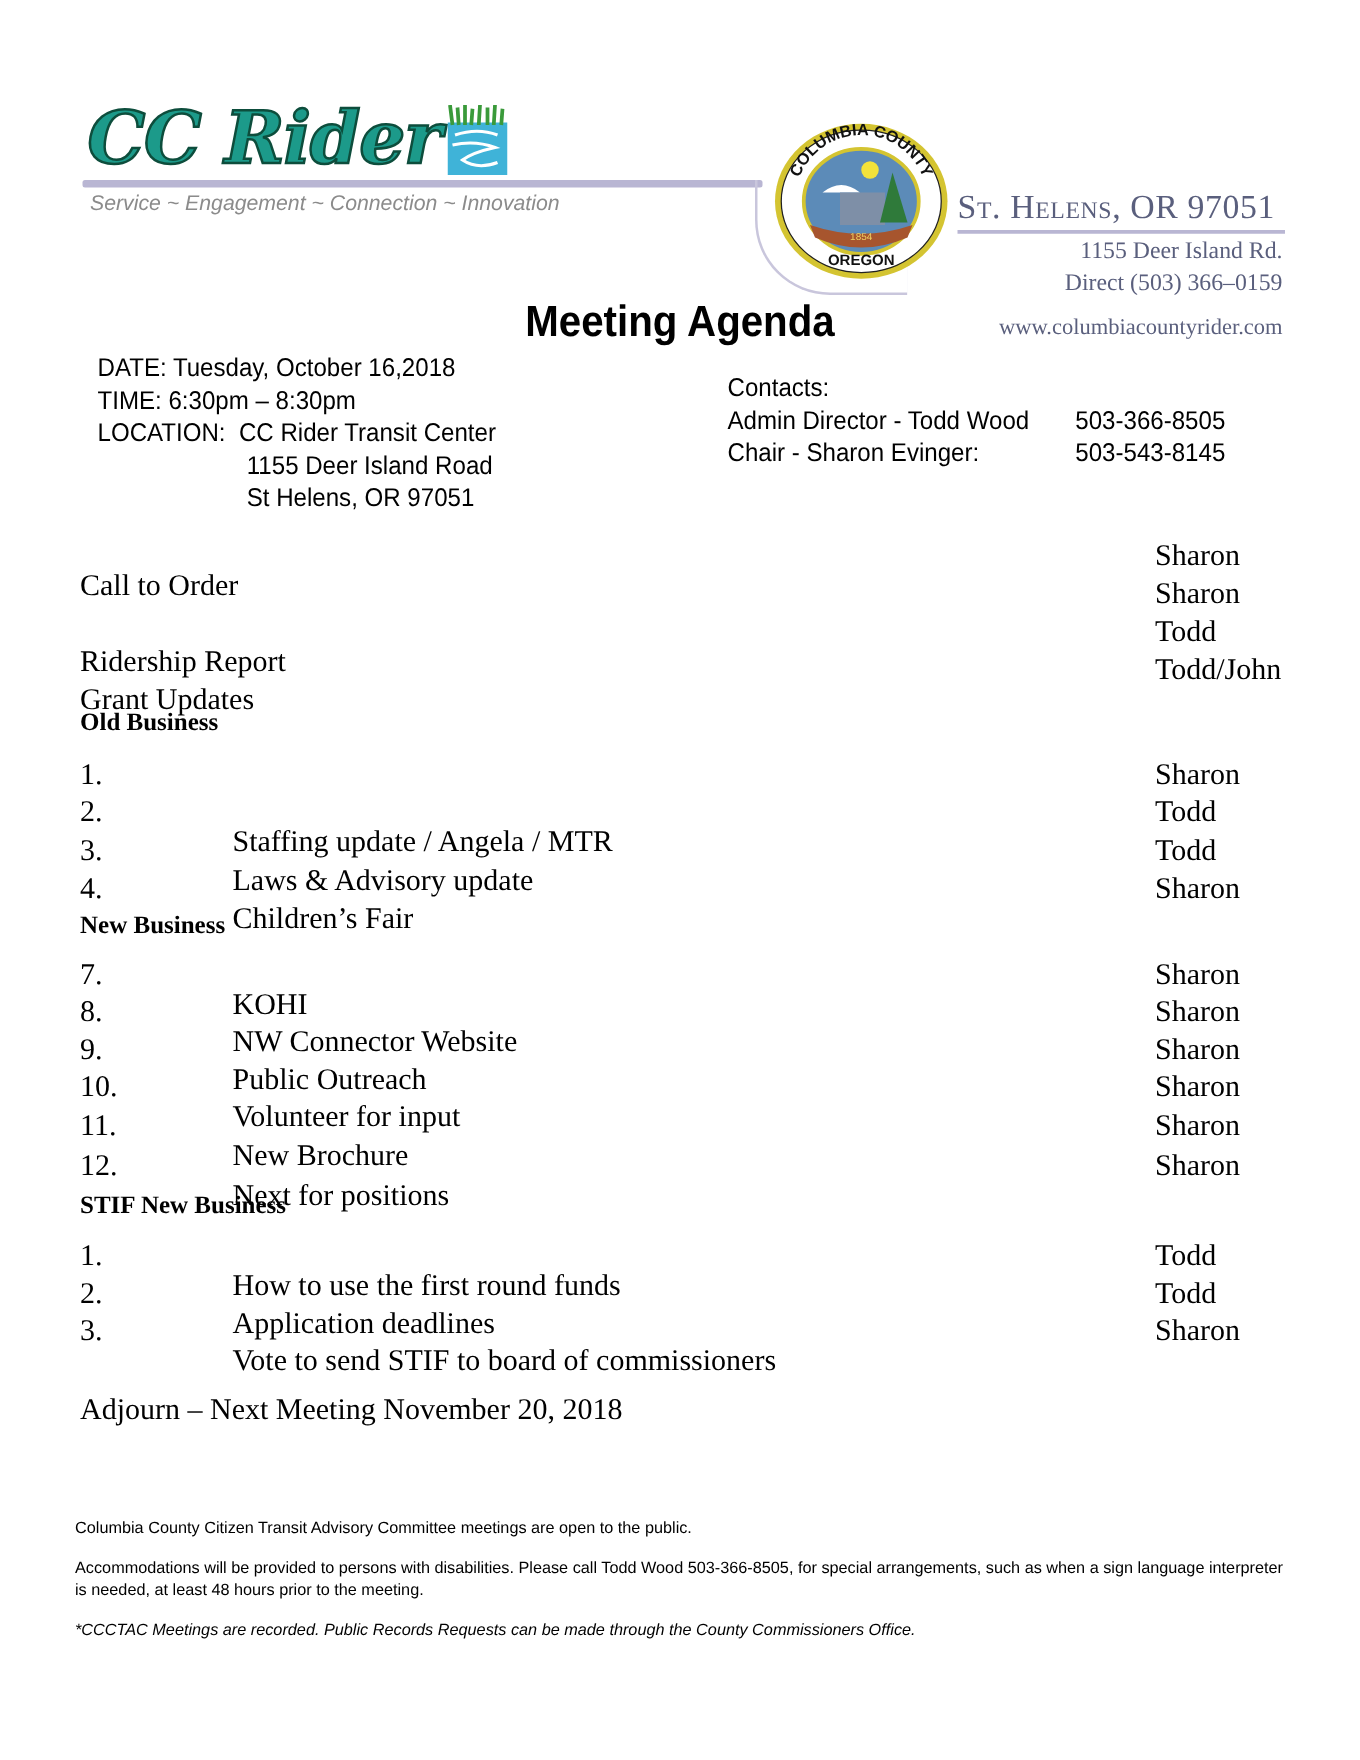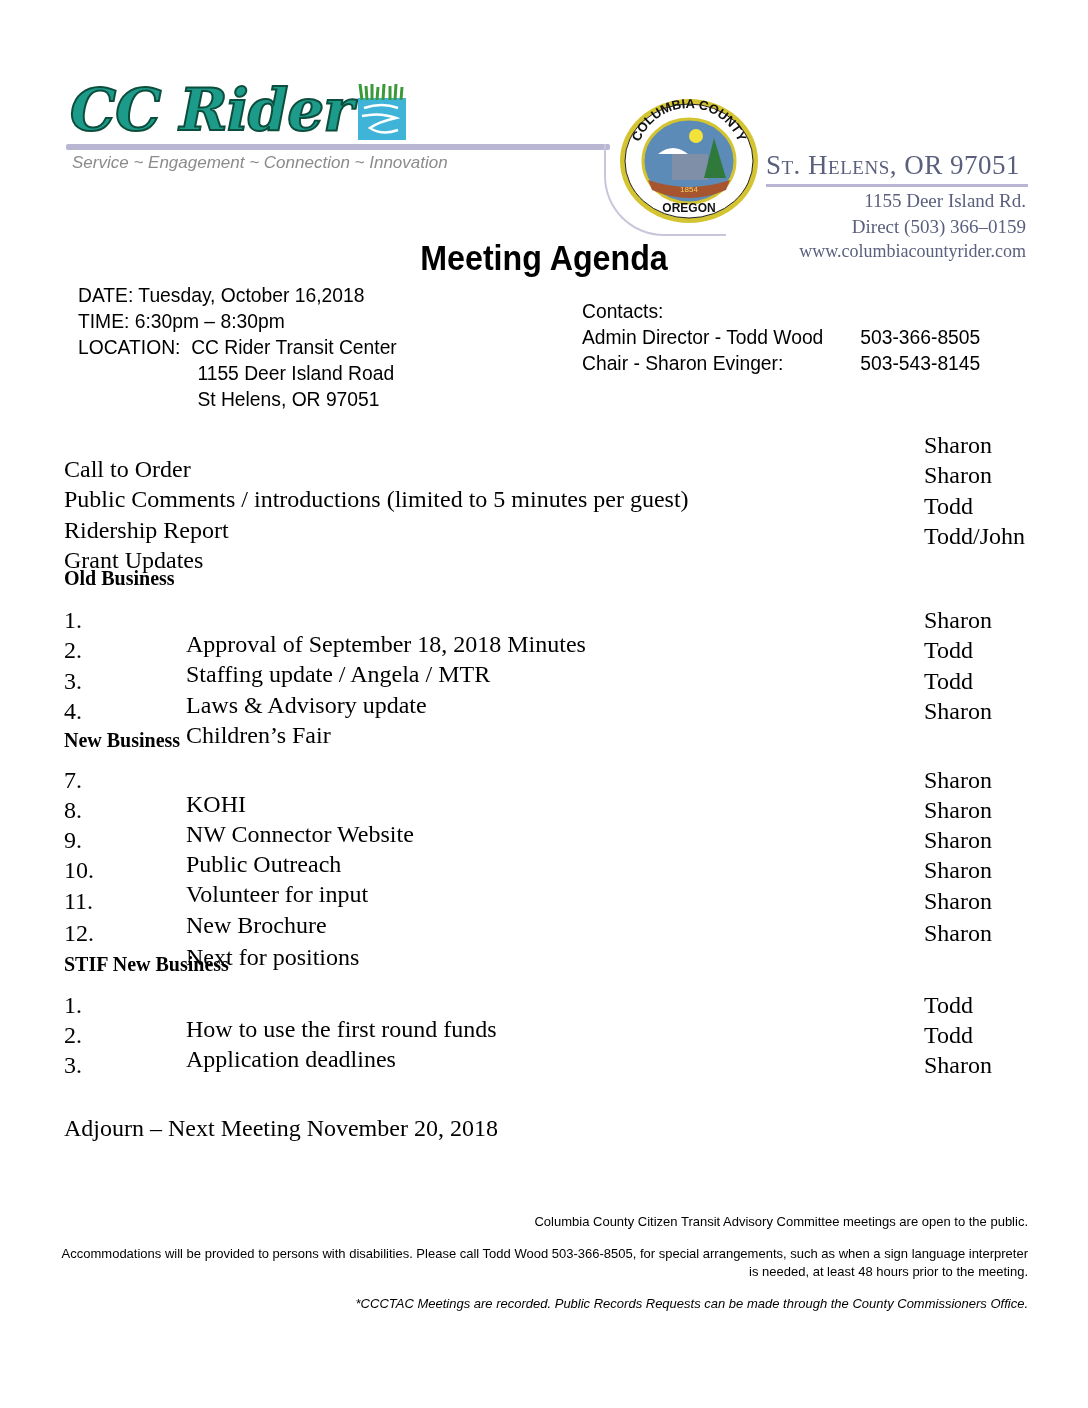--- a/index.html
+++ b/index.html
@@ -15,21 +15,21 @@
 
   
   #seal { left: 618px; top: 98px; width: 142px; height: 126px; }
 
   
   #st-helens { left: 766px; top: 150px; font-family: "Liberation Serif", serif; font-size: 27px; color: #5a5f7d; letter-spacing: 0.5px; font-variant: small-caps; }
   #addr-rule { left: 766px; top: 184px; width: 262px; height: 3px; background: #b9b6d3; }
   #addr-line1, #addr-line2, #addr-web { right: 62px; font-family: "Liberation Serif", serif; font-size: 19px; color: #5a5f7d; text-align: right; }
   #addr-line1 { top: 190px; }
   #addr-line2 { top: 216px; }
-  #addr-web { top: 241px; font-size: 18px; }
+  #addr-web { top: 251px; font-size: 18px; }
 
   
   #doc-title { left: 0; width: 1088px; top: 238px; text-align: center; font-family: "Liberation Sans", sans-serif; font-weight: bold; font-size: 35px; transform: scaleX(0.92); }
 
   
   .info { font-family: "Liberation Sans", sans-serif; font-size: 20.5px; line-height: 26px; transform-origin: left top; transform: scaleX(0.94); }
   #meta { left: 78px; top: 282px; }
   .loc-indent { padding-left: 127px; }
   #contacts { left: 582px; top: 298px; }
   #contacts .row { display: flex; }
@@ -37,21 +37,21 @@
 
   
   .agenda { font-family: "Liberation Serif", serif; font-size: 24px; transform-origin: left top; }
   .item { position: absolute; left: 64px; width: 980px; height: 30px; }
   .item .num { position: absolute; left: 0; top: 0; }
   .item .txt { position: absolute; top: 0; margin-top: 24px; }
   .item .who { position: absolute; left: 860px; top: 0; }
   .heading { position: absolute; left: 64px; font-family: "Liberation Serif", serif; font-weight: bold; font-size: 20px; }
 
   
-  .foot { position: absolute; left: 60px; width: 968px; text-align: right; font-family: "Liberation Sans", sans-serif; font-size: 13px; line-height: 18px; }
+  .foot { position: absolute; left: 60px; width: 968px; text-align: left; font-family: "Liberation Sans", sans-serif; font-size: 13px; line-height: 18px; }
 </style>
 </head>
 <body>
 
 <div id="logo-text" class="abs">CC Rider</div>
 <svg id="logo-mark" class="abs" viewBox="0 0 48 56">
   <rect x="0" y="14" width="48" height="42" fill="#3fb3d8"></rect>
   <path d="M2 0 L4 16 M8 2 L9 16 M14 0 L14 16 M20 3 L19 16 M26 0 L25 16 M32 2 L32 16 M38 0 L37 16 M44 3 L43 16" stroke="#3a9a3a" stroke-width="3"></path>
   <path d="M6 24 Q24 18 40 24 M4 32 Q22 28 38 34 Q20 38 12 44 Q24 52 40 46" stroke="#ffffff" stroke-width="2.5" fill="none"></path>
 </svg>
@@ -107,35 +107,33 @@
     <span>503-543-8145</span>
   </div>
 </div>
 
 <div id="agenda" class="agenda">
     <div class="item" style="top: 432px;">
       <span class="txt" style="left: 0px;">Call to Order</span>
       <span class="who">Sharon</span>
     </div>
     <div class="item" style="top: 462px;">
-      <span class="txt" style="left: 0px;">Public Comments / introductions (limited to 5 minutes per guest)</span>
       <span class="who">Sharon</span>
     </div>
     <div class="item" style="top: 493px;">
       <span class="txt" style="left: 0px;">Ridership Report</span>
       <span class="who">Todd</span>
     </div>
     <div class="item" style="top: 523px;">
       <span class="txt" style="left: 0px;">Grant Updates</span>
       <span class="who">Todd/John</span>
     </div>
     <div class="heading" style="top: 567px;">Old Business</div>
     <div class="item" style="top: 607px;">
       <span class="num">1.</span>
-      <span class="txt" style="left: 122px;">Approval of September 18, 2018 Minutes</span>
       <span class="who">Sharon</span>
     </div>
     <div class="item" style="top: 637px;">
       <span class="num">2.</span>
       <span class="txt" style="left: 122px;">Staffing update / Angela / MTR</span>
       <span class="who">Todd</span>
     </div>
     <div class="item" style="top: 668px;">
       <span class="num">3.</span>
       <span class="txt" style="left: 122px;">Laws &amp; Advisory update</span>
@@ -183,20 +181,21 @@
       <span class="txt" style="left: 122px;">How to use the first round funds</span>
       <span class="who">Todd</span>
     </div>
     <div class="item" style="top: 1022px;">
       <span class="num">2.</span>
       <span class="txt" style="left: 122px;">Application deadlines</span>
       <span class="who">Todd</span>
     </div>
     <div class="item" style="top: 1052px;">
       <span class="num">3.</span>
+      <span class="txt" style="left: 122px;">Vote to send STIF to board of commissioners</span>
       <span class="who">Sharon</span>
     </div>
     <div class="item" style="top: 1115px;">Adjourn – Next Meeting November 20, 2018</div>
   </div>
 
 <div class="foot" style="top:1213px;">Columbia County Citizen Transit Advisory Committee meetings are open to the public.</div>
 <div class="foot" style="top:1245px;">Accommodations will be provided to persons with disabilities. Please call Todd Wood 503-366-8505, for special arrangements, such as when a sign language interpreter is needed, at least 48 hours prior to the meeting.</div>
 <div class="foot" style="top:1295px; font-style: italic;">*CCCTAC Meetings are recorded. Public Records Requests can be made through the County Commissioners Office.</div>
 
 </body></html>

